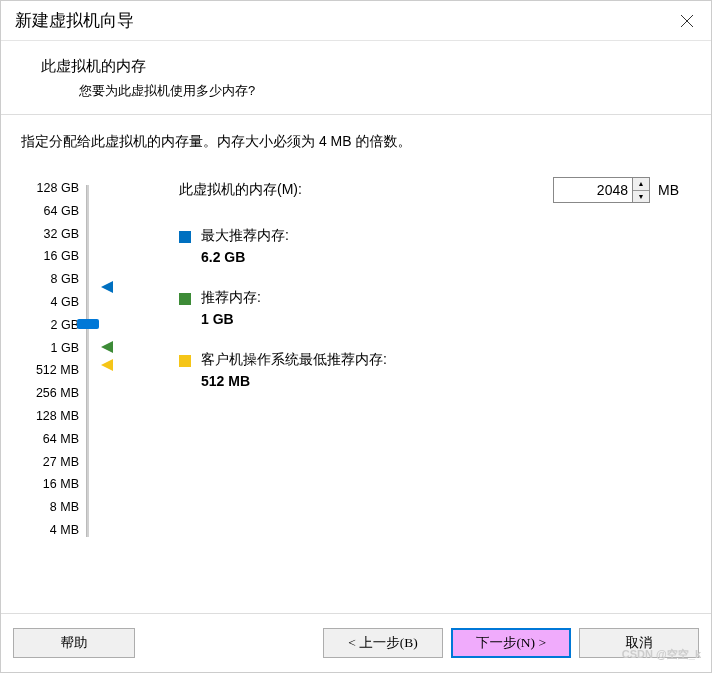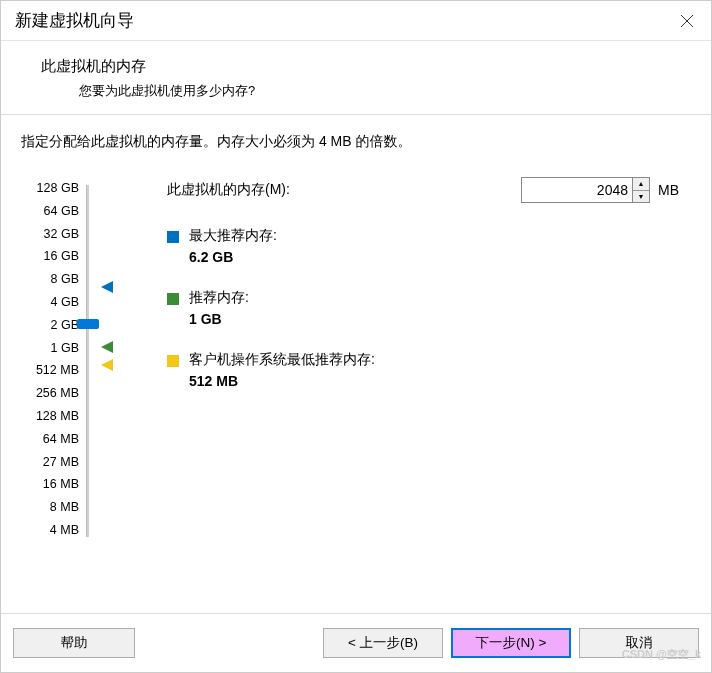--- a/index.html
+++ b/index.html
@@ -7,45 +7,45 @@
     .titlebar { display: flex; align-items: center; justify-content: space-between; padding: 8px 14px; border-bottom: 1px solid #e5e5e5; }
     .title { font-size: 17px; }
     .close-btn { width: 20px; height: 20px; cursor: pointer; display: flex; align-items: center; justify-content: center; }
     .close-btn svg { stroke: #333; stroke-width: 1; }
     .header { padding: 16px 30px 14px 40px; }
     .header-title { font-size: 15px; font-weight: normal; margin-bottom: 6px; }
     .header-sub { font-size: 13px; margin-left: 38px; }
     .hr { border: none; border-top: 1px solid #ddd; margin: 0; }
     .content { padding: 18px 32px 10px 20px; flex: 1; }
     .instr { font-size: 14px; margin-bottom: 26px; }
-    .mem-area { display: flex; gap: 0; }
+    .mem-area { display: flex; gap: 12px; }
     .scale-col { display: flex; align-items: flex-start; }
     .labels { display: flex; flex-direction: column; text-align: right; width: 58px; font-size: 12.5px; line-height: 22.8px; }
     .slider-track { position: relative; width: 24px; height: 352px; margin-left: 4px; margin-top: 8px; }
     .track-line { position: absolute; left: 3px; top: 0; width: 3px; height: 100%; background: #d0d0d0; border-left: 1px solid #bbb; }
     .slider-thumb { position: absolute; left: -6px; width: 22px; height: 10px; background: #0078d7; border-radius: 2px; }
     .right-col { flex: 1; margin-left: 60px; }
     .mem-row { display: flex; align-items: center; margin-bottom: 24px; }
     .mem-label { font-size: 14px; flex: 1; }
     .spinner { display: flex; align-items: center; }
-    .spinner-input { width: 112px; height: 26px; border: 1px solid #888; text-align: right; padding-right: 4px; font-size: 14px; }
+    .spinner-input { width: 80px; height: 26px; border: 1px solid #888; text-align: right; padding-right: 4px; font-size: 14px; }
     .spinner-btns { display: flex; flex-direction: column; border: 1px solid #888; border-left: none; width: 17px; height: 26px; }
     .spinner-up, .spinner-down { flex: 1; display: flex; align-items: center; justify-content: center; font-size: 7px; background: #efefef; cursor: pointer; }
     .spinner-up { border-bottom: 1px solid #999; }
     .unit { margin-left: 8px; font-size: 14px; }
     .rec { margin-top: 12px; }
     .rec-item { display: flex; align-items: flex-start; margin-bottom: 24px; position: relative; }
     .sq { width: 12px; height: 12px; margin-right: 10px; margin-top: 4px; flex-shrink: 0; }
     .sq-blue { background: #0070c0; }
     .sq-green { background: #3d8b37; }
     .sq-yellow { background: #f5c518; }
     .rec-text { font-size: 14px; }
     .rec-val { font-weight: bold; margin-top: 4px; }
     .footer { border-top: 1px solid #ddd; padding: 14px 12px; display: flex; gap: 8px; }
-    .btn { height: 30px; padding: 0 8px; font-size: 13.5px; background: #f0f0f0; border: 1px solid #adadad; cursor: pointer; min-width: 120px; }
+    .btn { height: 30px; padding: 0 8px; font-size: 13.5px; background: #f0f0f0; border: 1px solid #adadad; cursor: pointer; min-width: 120px; font-family: Liberation Serif, serif; }
     .btn-help { width: 122px; min-width: 122px; }
     .spacer { flex: 1; }
     .btn-primary { border: 2px solid #0078d7; background: #f0abfc; }
     .watermark { position: absolute; right: 10px; bottom: 10px; color: #ccc; font-size: 11px; pointer-events: none; font-weight: bold; }
   </style>
 </head>
 <body>
 
 <div class="titlebar">
   <span class="title">新建虚拟机向导</span>

